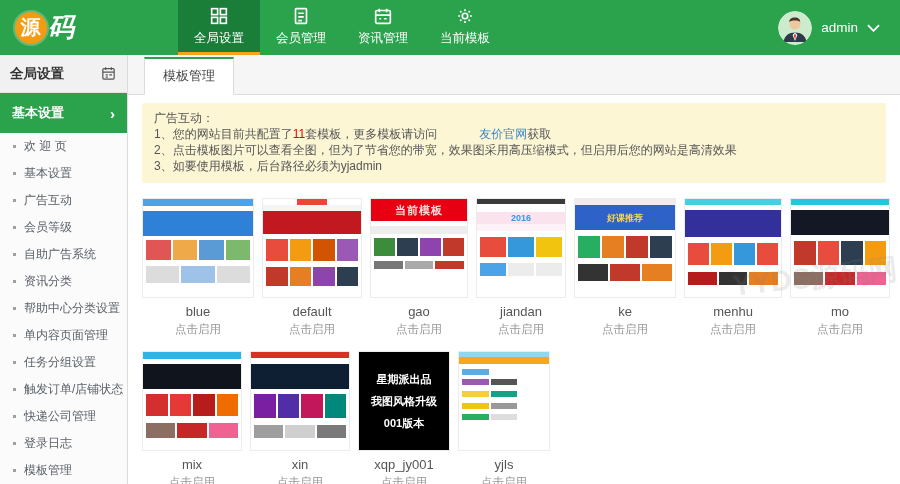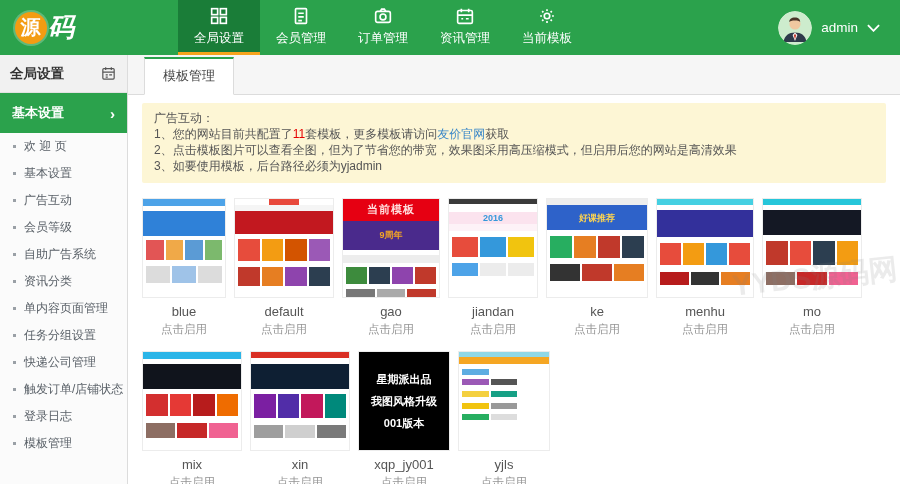--- a/index.html
+++ b/index.html
@@ -44,21 +44,21 @@
   .tabbar { height:40px; background:#f6f6f6; border-bottom:1px solid #dcdcdc;
     display:flex; align-items:flex-end; padding-left:16px; }
   .tab { background:#fff; border:1px solid #dcdcdc; border-bottom:1px solid #fff;
     border-top:2px solid #2ba24c; padding:8px 18px 9px; font-size:13px; color:#444;
     position:relative; top:1px; cursor:pointer; }
   .content { flex:1; padding:8px 14px; position:relative; overflow:hidden; background:#fff; }
 
   .notice { background:#fdf6d5; border-radius:2px; padding:7px 12px 9px;
     font-size:12px; color:#555; line-height:16px; }
   .notice .red { color:#e60000; }
-  .notice .link { color:#3a87c8; cursor:pointer; }
+  .notice .link { color:#3a87c8; cursor:pointer;margin-left:42px; }
 
   .grid { margin-top:15px; }
   .grid-row { display:flex; gap:8px; margin-bottom:14px; align-items:flex-start; }
   .tpl { text-align:center; flex-shrink:0; }
   .thumb { height:100px; border:1px solid #ececec; background:#fff; overflow:hidden;
     display:flex; flex-direction:column; cursor:pointer; }
   .band { width:100%; position:relative; display:flex; gap:2px; }
   .band.seg { padding:0 3px; }
   .band .sg { flex:1; }
   .band .btext { position:absolute; left:0; right:0; top:50%; transform:translateY(-50%);
@@ -98,32 +98,20 @@
       <div class="nav-item">
         <span>
           <svg viewBox="0 0 24 24">
             <g fill="none" stroke="#fff" stroke-width="1.8">
               <rect x="6" y="4" width="12" height="16" rx="1"></rect>
               <path d="M9 9h6M9 13h6M9 17h4"></path>
             </g>
           </svg>
         </span>
         <span>会员管理</span>
-      </div>
-      <div class="nav-item">
-        <span>
-          <svg viewBox="0 0 24 24">
-            <g fill="none" stroke="#fff" stroke-width="1.8">
-              <rect x="4" y="7" width="16" height="12" rx="2"></rect>
-              <path d="M9 7l1.5-2.5h3L15 7"></path>
-              <circle cx="12" cy="13" r="3.2"></circle>
-            </g>
-          </svg>
-        </span>
-        <span>订单管理</span>
       </div>
       <div class="nav-item">
         <span>
           <svg viewBox="0 0 24 24">
             <g fill="none" stroke="#fff" stroke-width="1.8">
               <rect x="4" y="6" width="16" height="14" rx="1.5"></rect>
               <path d="M8 4v4M16 4v4M4 11h16M8 15h2M13 15h3"></path>
             </g>
           </svg>
         </span>
@@ -199,33 +187,37 @@
         <div class="sb-item">
           <span class="bullet"></span>
           <span>自助广告系统</span>
         </div>
         <div class="sb-item">
           <span class="bullet"></span>
           <span>资讯分类</span>
         </div>
         <div class="sb-item">
           <span class="bullet"></span>
+          <span>帮助中心分类设置</span>
+        </div>
+        <div class="sb-item">
+          <span class="bullet"></span>
           <span>单内容页面管理</span>
         </div>
         <div class="sb-item">
           <span class="bullet"></span>
           <span>任务分组设置</span>
         </div>
         <div class="sb-item">
           <span class="bullet"></span>
+          <span>触发订单/店铺状态</span>
+        </div>
+        <div class="sb-item">
+          <span class="bullet"></span>
           <span>快递公司管理</span>
-        </div>
-        <div class="sb-item">
-          <span class="bullet"></span>
-          <span>触发订单/店铺状态</span>
         </div>
         <div class="sb-item">
           <span class="bullet"></span>
           <span>登录日志</span>
         </div>
         <div class="sb-item">
           <span class="bullet"></span>
           <span>模板管理</span>
         </div>
       </div>
@@ -241,21 +233,21 @@
         <div>广告互动：</div>
         <div>
           <span>1、您的网站目前共配置了</span><span class="red">11</span><span>套模板，更多模板请访问</span><span class="link">友价官网</span><span>获取</span>
         </div>
         <div>2、点击模板图片可以查看全图，但为了节省您的带宽，效果图采用高压缩模式，但启用后您的网站是高清效果</div>
         <div>3、如要使用模板，后台路径必须为yjadmin</div>
       </div>
 
       <div class="grid" id="grid">
           <div class="grid-row">
-            <div class="tpl" style="width: 84px;">
+            <div class="tpl" style="width: 112px;">
               <div class="thumb">
                 <div class="band" style="height: 7px; background: rgb(77, 163, 232);"></div>
                 <div class="band" style="height: 5px; background: rgb(255, 255, 255);"></div>
                 <div class="band" style="height: 26px; background: rgb(47, 129, 216);"></div>
                 <div class="band" style="height: 4px; background: rgb(255, 255, 255);"></div>
                 <div class="band seg" style="height: 20px;">
                   <div class="sg" style="background: rgb(226, 85, 85);"></div>
                   <div class="sg" style="background: rgb(240, 169, 72);"></div>
                   <div class="sg" style="background: rgb(91, 155, 213);"></div>
                   <div class="sg" style="background: rgb(124, 185, 109);"></div>
@@ -295,23 +287,20 @@
                   <div class="sg" style="background: rgb(44, 62, 80);"></div>
                 </div>
                 <div class="band" style="height: 11px; background: rgb(255, 255, 255);"></div>
               </div>
               <div class="tpl-name">default</div>
               <div class="tpl-action">点击启用</div>
             </div>
             <div class="tpl" style="width: 98px;">
               <div class="thumb">
                 <div class="tbadge" style="height: 22px;">当前模板</div>
-                <div class="band" style="height: 30px; background: rgb(74, 42, 140);">
-                  <span class="btext" style="color: rgb(245, 166, 35);">9周年</span>
-                </div>
                 <div class="band" style="height: 5px; background: rgb(255, 255, 255);"></div>
                 <div class="band" style="height: 8px; background: rgb(237, 237, 237);"></div>
                 <div class="band" style="height: 4px; background: rgb(255, 255, 255);"></div>
                 <div class="band seg" style="height: 18px;">
                   <div class="sg" style="background: rgb(61, 139, 61);"></div>
                   <div class="sg" style="background: rgb(44, 62, 80);"></div>
                   <div class="sg" style="background: rgb(142, 68, 173);"></div>
                   <div class="sg" style="background: rgb(192, 57, 43);"></div>
                 </div>
                 <div class="band" style="height: 5px; background: rgb(255, 255, 255);"></div>

